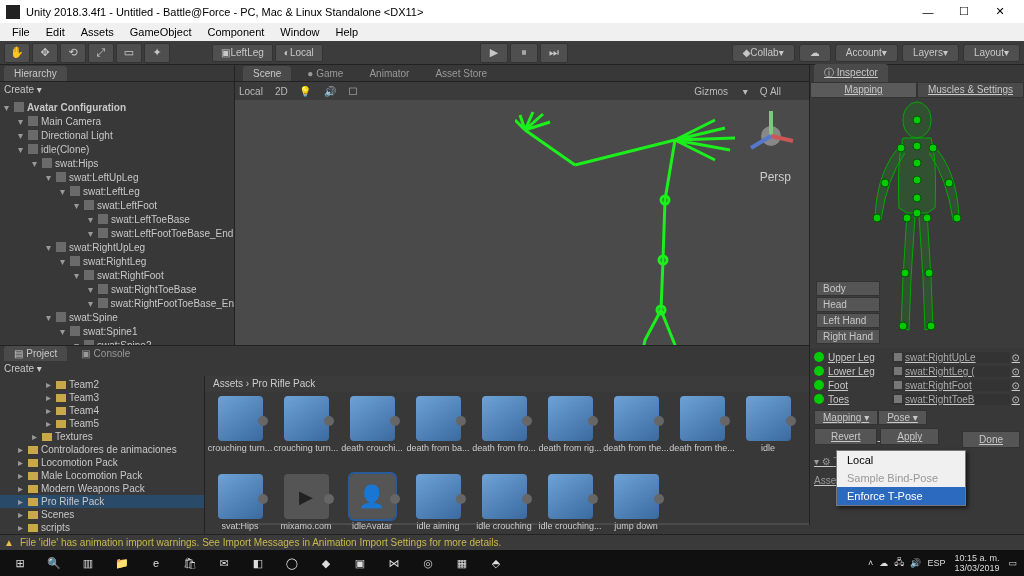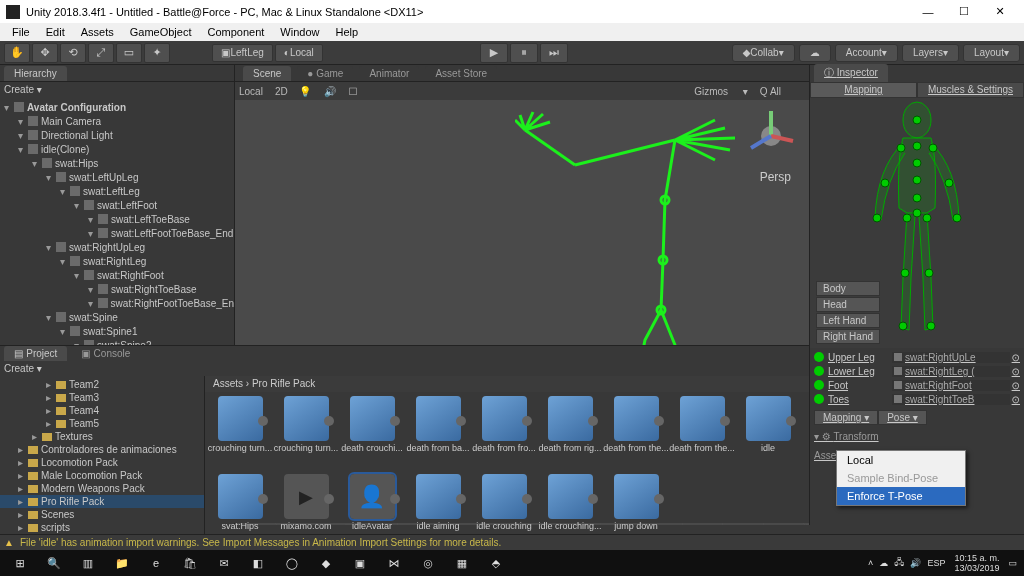--- a/index.html
+++ b/index.html
@@ -286,20 +286,27 @@
           <span class="g"></span>
           <span class="lbl">Toes</span>
           <span class="val"><span class="dot"></span>swat:RightToeB</span>
           <span style="margin-left:2px">⊙</span>
         </div>
       </div>
     <div class="poserow">
       <div class="pd"><span>Mapping</span> ▾</div>
       <div class="pd"><span>Pose</span> ▾</div>
     </div>
+    <div class="donebar">
+      <div>
+        <span class="donebtn">Revert</span>
+        <span class="donebtn">Apply</span>
+      </div>
+      <span class="donebtn">Done</span>
+    </div>
     <div style="padding:4px;color:#999">▾ ⚙ <span>Transform</span></div>
     <div style="padding:4px;color:#999">Asset Labels</div>
   </div>
 </div>
 
 <div class="project">
   <div class="proj-tabs">
     <div class="tab">▤ <span>Project</span></div>
     <div class="tab inactive">▣ <span>Console</span></div>
   </div>

